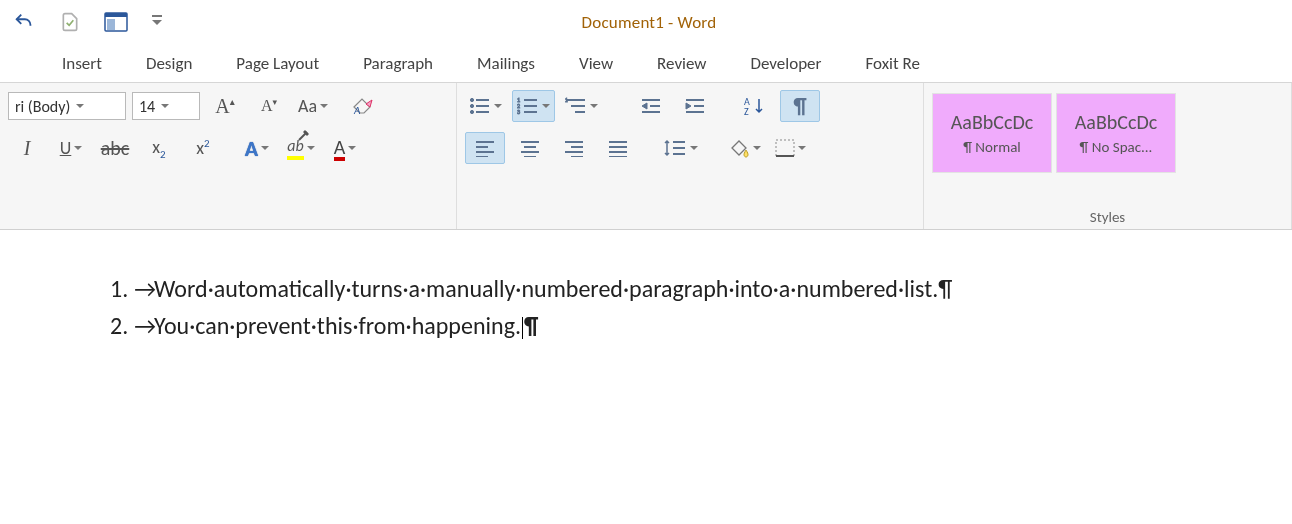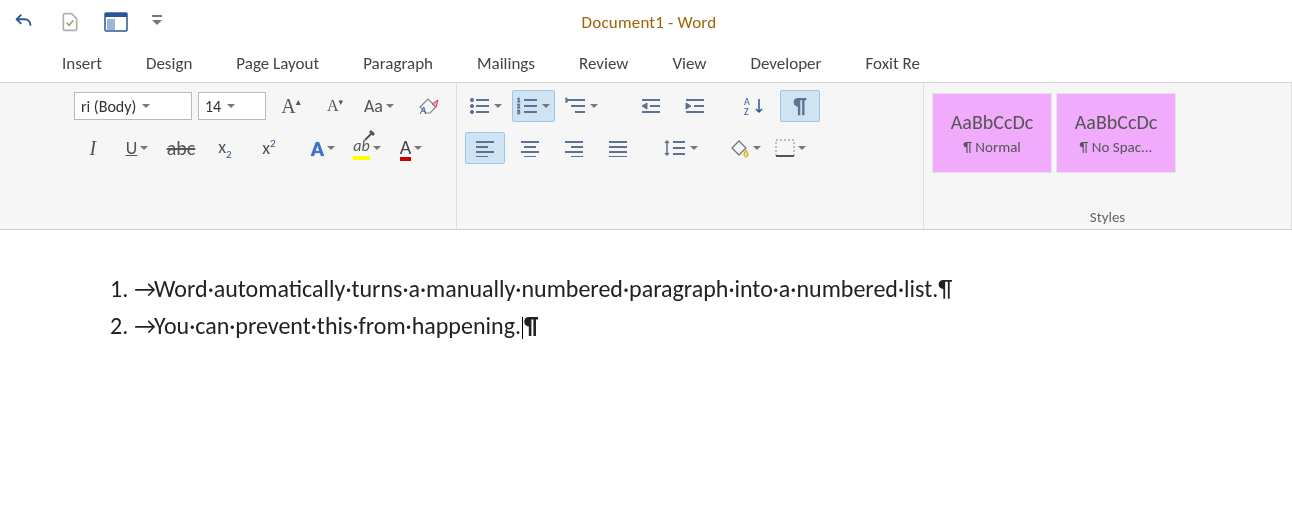--- a/index.html
+++ b/index.html
@@ -221,29 +221,29 @@
   </div>
   <div class="title-text">Document1 - Word</div>
 </div>
 
 <div class="tabs">
   <div class="tab">Insert</div>
   <div class="tab">Design</div>
   <div class="tab">Page Layout</div>
   <div class="tab">Paragraph</div>
   <div class="tab">Mailings</div>
+  <div class="tab">View</div>
   <div class="tab">Review</div>
-  <div class="tab">View</div>
   <div class="tab">Developer</div>
   <div class="tab">Foxit Re</div>
 </div>
 
 <div class="ribbon">
 
-  <div class="group" style="width:440px;align-items:flex-end;">
+  <div class="group" style="width:440px;">
     <div class="group-body">
       <div class="row">
         <span class="combo" style="width:106px;">
           <span>ri (Body)</span>
           <svg class="dd-arrow" width="8" height="8" viewBox="0 0 8 8" fill="#777">
               <path d="M0 2l4 4 4-4z"></path>
             </svg>
         </span>
         <span class="combo" style="width:56px;">
           <span>14</span>

